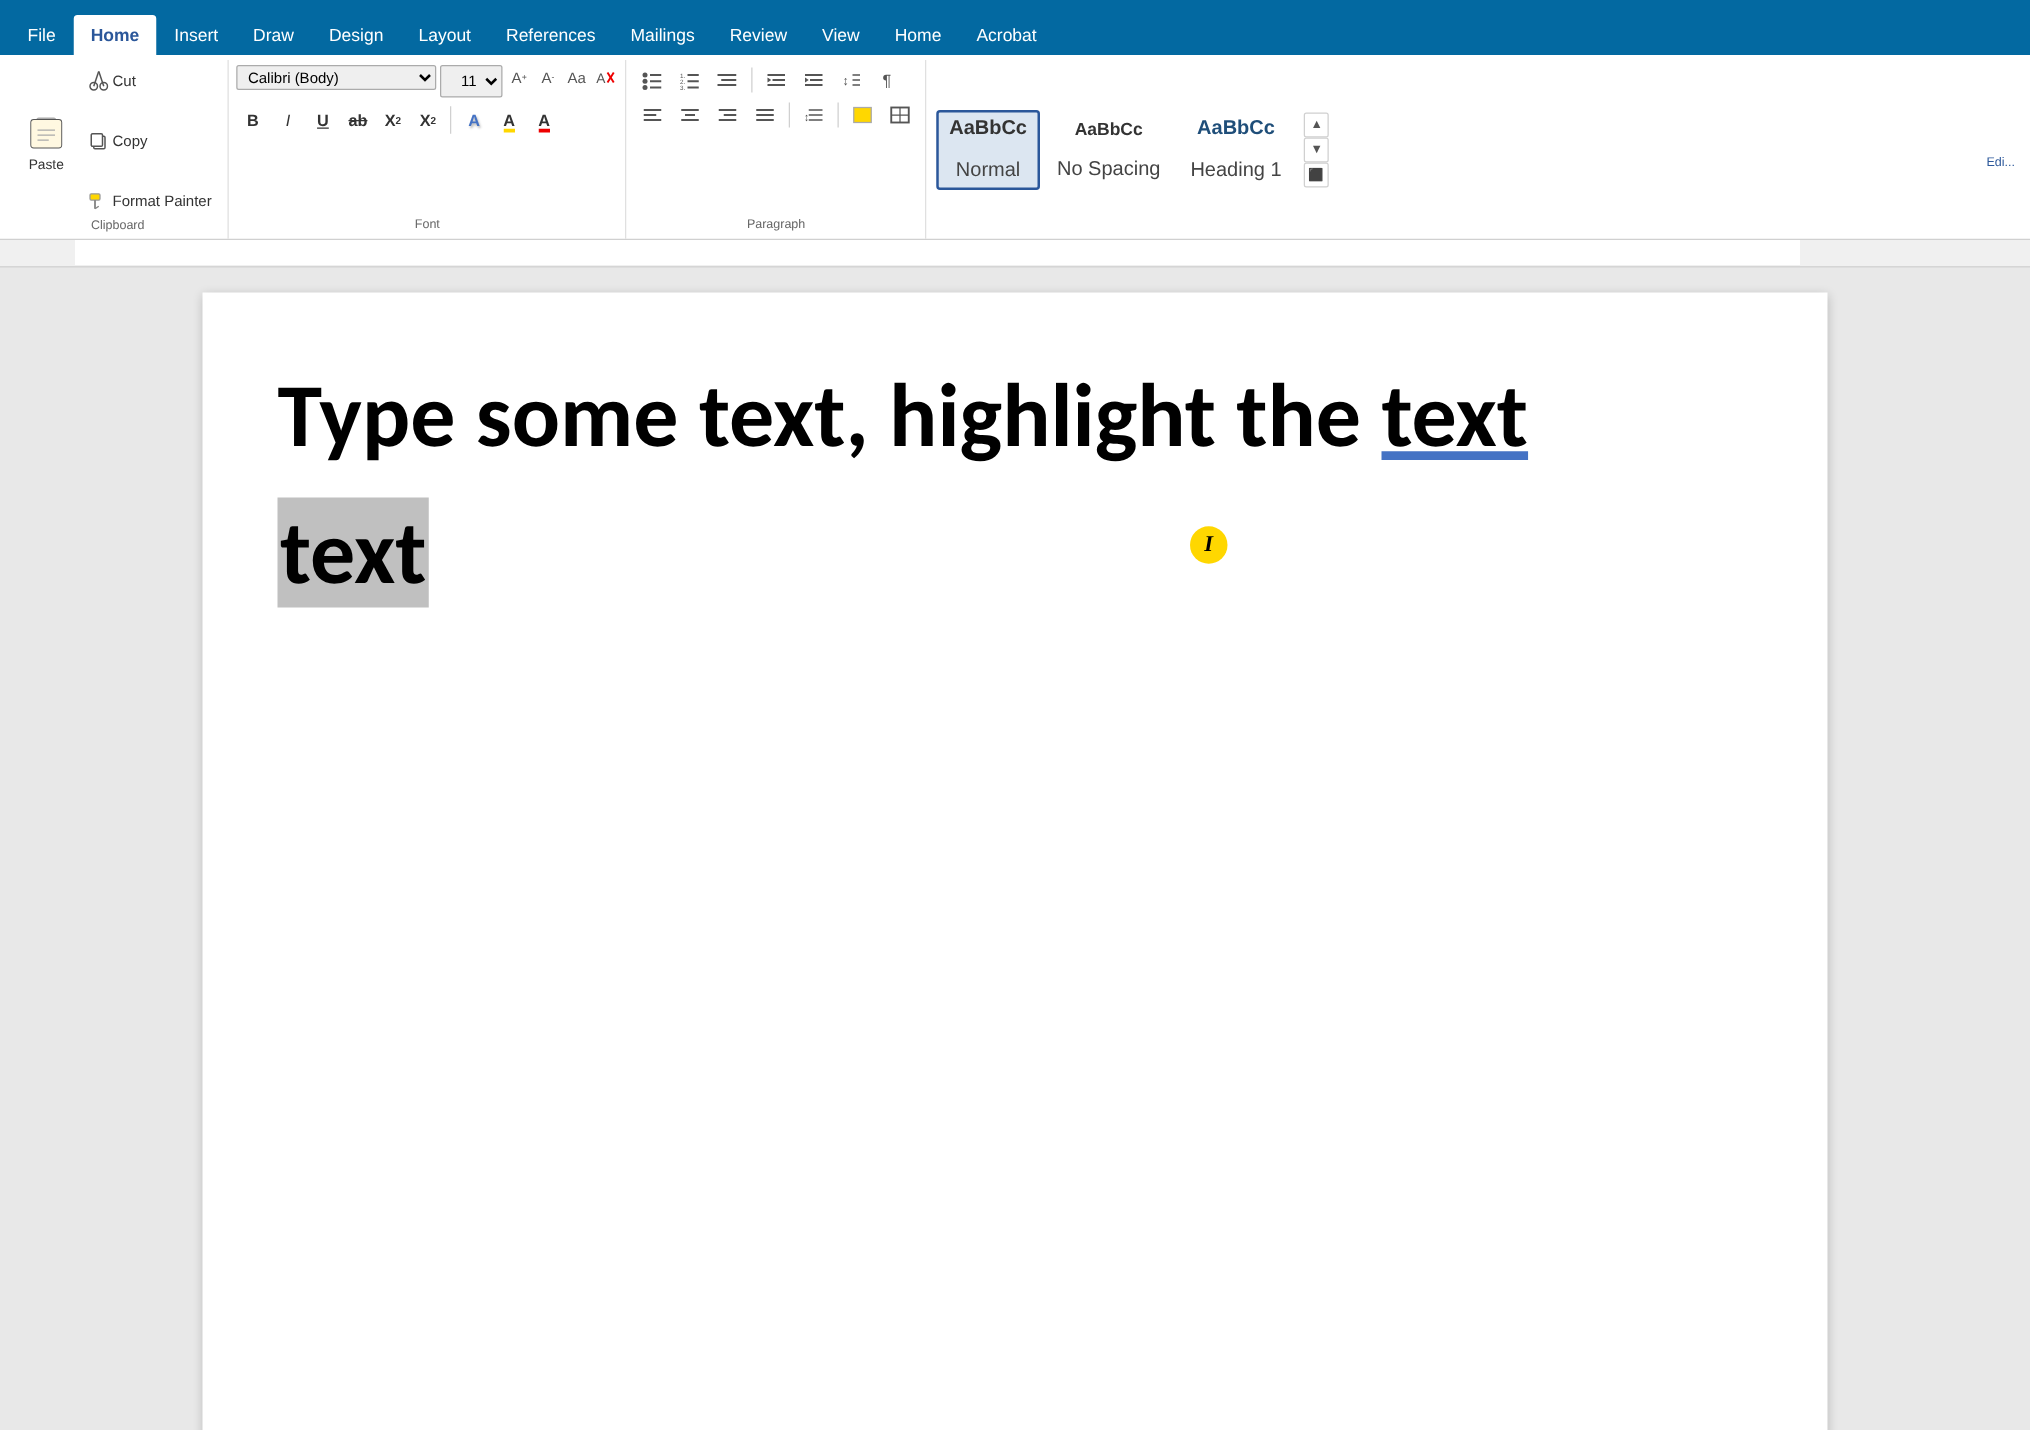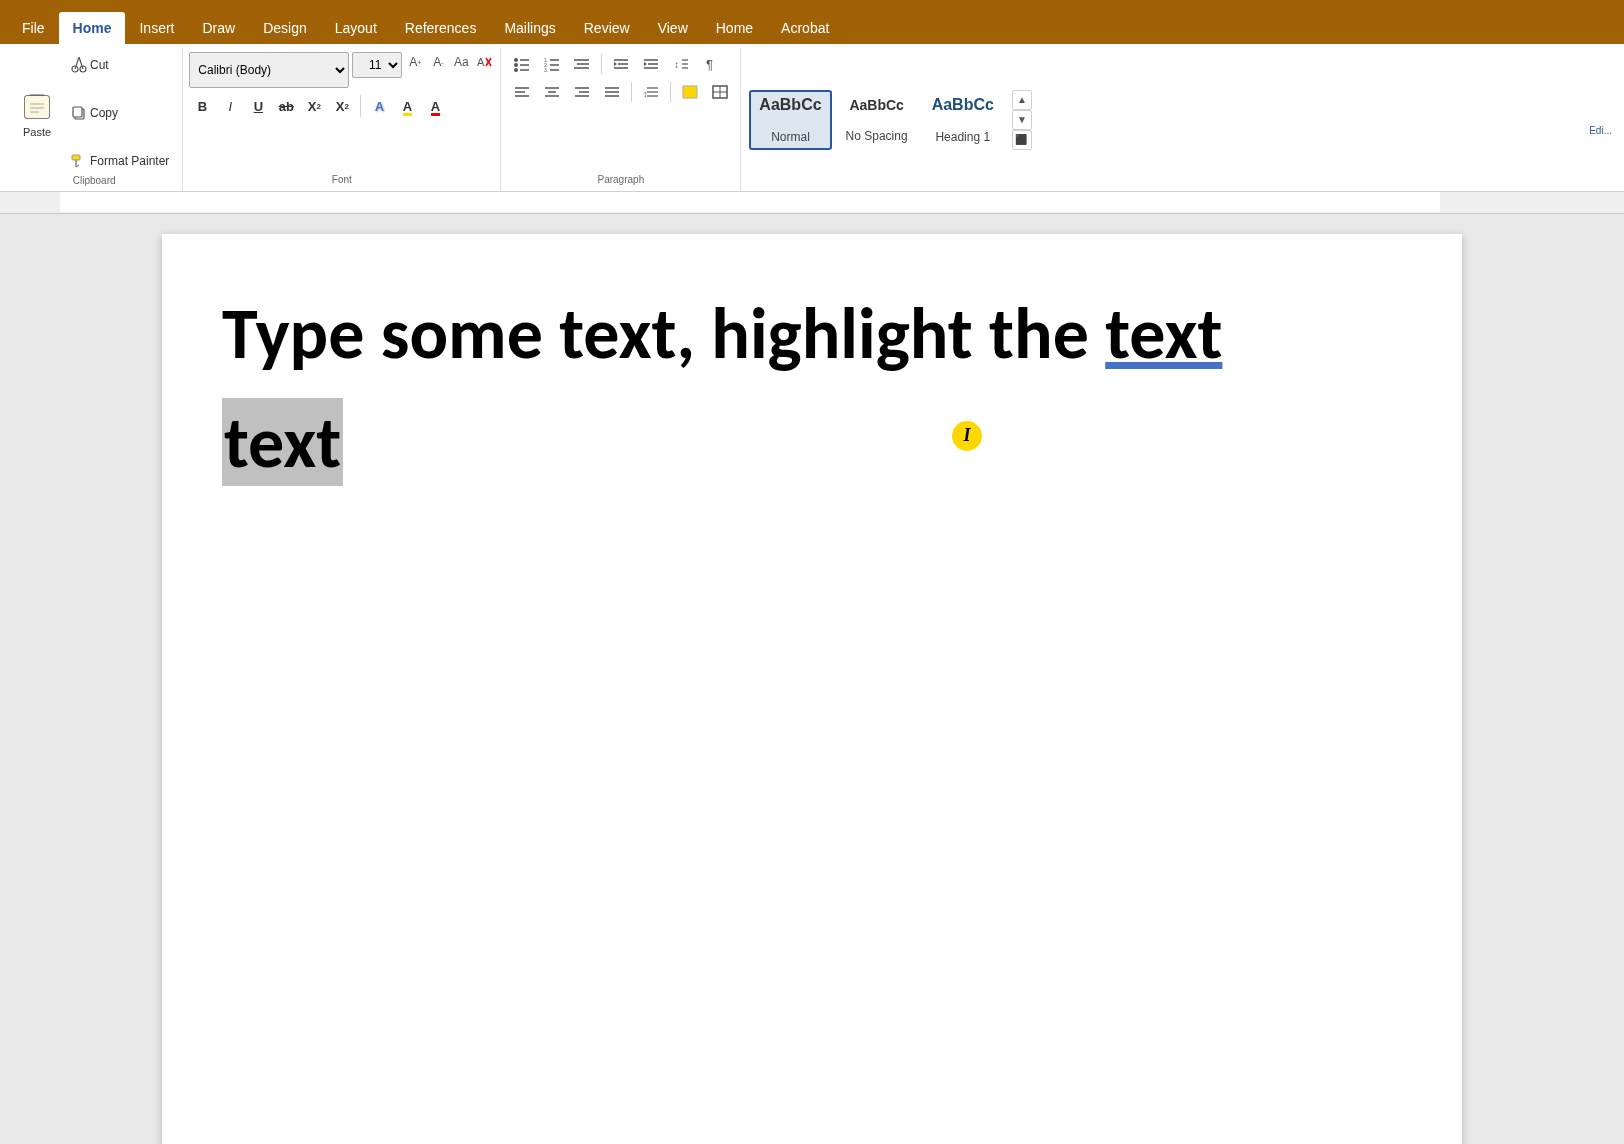--- a/index.html
+++ b/index.html
@@ -1,20 +1,20 @@
 <!DOCTYPE html>
 <html><head>
   <meta charset="utf-8">
   <style>
     * { box-sizing: border-box; margin: 0; padding: 0; }
     body { font-family: 'Segoe UI', Arial, sans-serif; background: #f3f3f3; overflow: hidden; width: 1624px; height: 1144px; }
 
     
     .ribbon-tabs {
-      background: #a16207;
+      background: #0369a1;
       display: flex;
       align-items: flex-end;
       padding: 0 8px;
       height: 44px;
     }
     .ribbon-tab {
       padding: 8px 14px;
       color: #fff;
       font-size: 14px;
       cursor: pointer;
@@ -96,21 +96,21 @@
       cursor: pointer;
       padding: 4px 6px;
       border-radius: 3px;
       border: 1px solid transparent;
     }
     .paste-btn .btn-label { font-size: 11px; color: #333; margin-top: 2px; }
 
     
     .font-select {
       width: 160px;
-      height: 36px;
+      height: 20px;
       font-size: 12px;
       border: 1px solid #ababab;
       border-radius: 2px;
       padding: 0 4px;
       cursor: pointer;
     }
     .font-size-select {
       width: 50px;
       height: 26px;
       font-size: 12px;
@@ -175,40 +175,40 @@
       display: flex;
       align-items: center;
       gap: 4px;
       flex: 1;
     }
 
     .style-btn {
       display: flex;
       flex-direction: column;
       align-items: center;
-      justify-content: center;
+      justify-content: space-between;
       cursor: pointer;
       border: 2px solid transparent;
       border-radius: 3px;
       padding: 4px 8px;
       min-width: 80px;
       min-height: 60px;
     }
     .style-btn.active {
       border-color: #2b579a;
       background: #dce6f1;
     }
 
     .style-btn .style-preview {
       font-size: 16px;
       font-weight: bold;
       color: #333;
     }
     .style-btn .style-label {
-      font-size: 12px;
+      font-size: 16px;
       color: #444;
       margin-top: 16px;
     }
 
     .style-btn.heading .style-preview {
       color: #1f4e79;
       font-size: 14px;
     }
 
     .styles-scroll {

